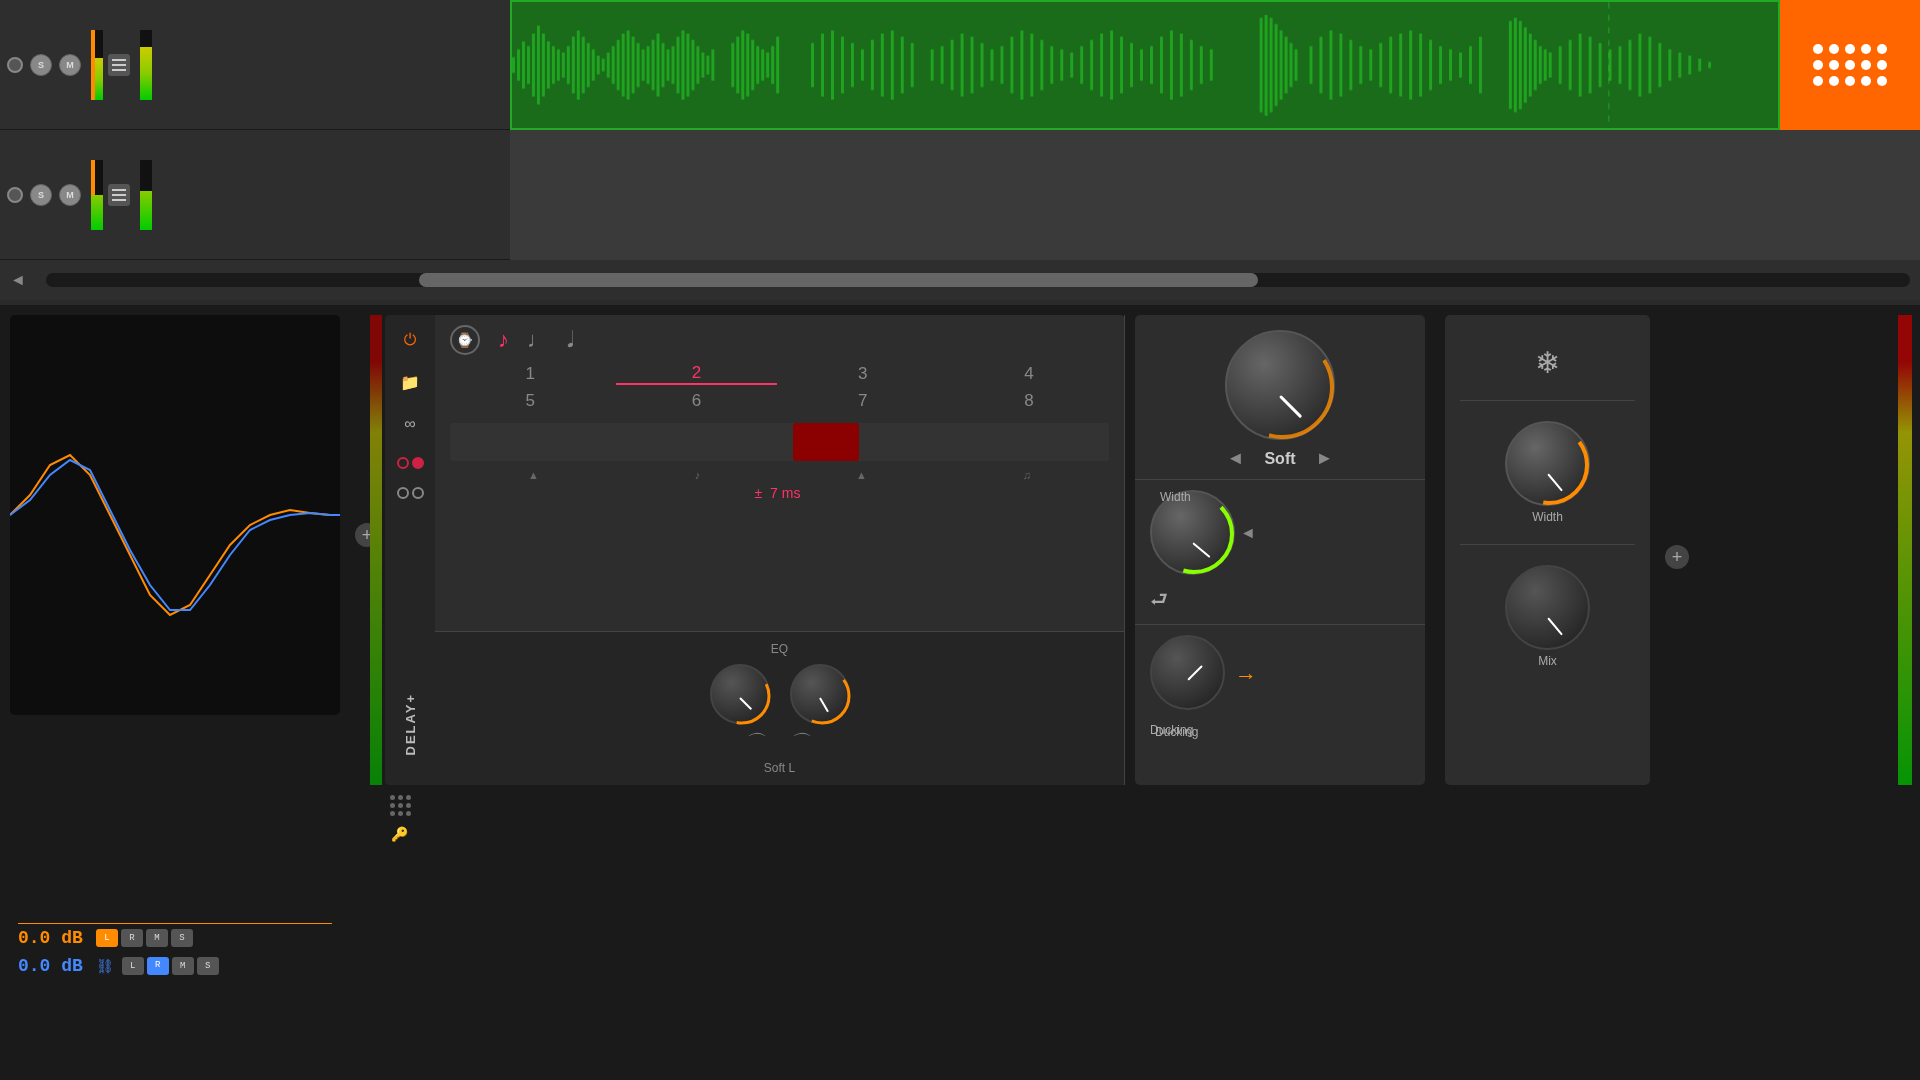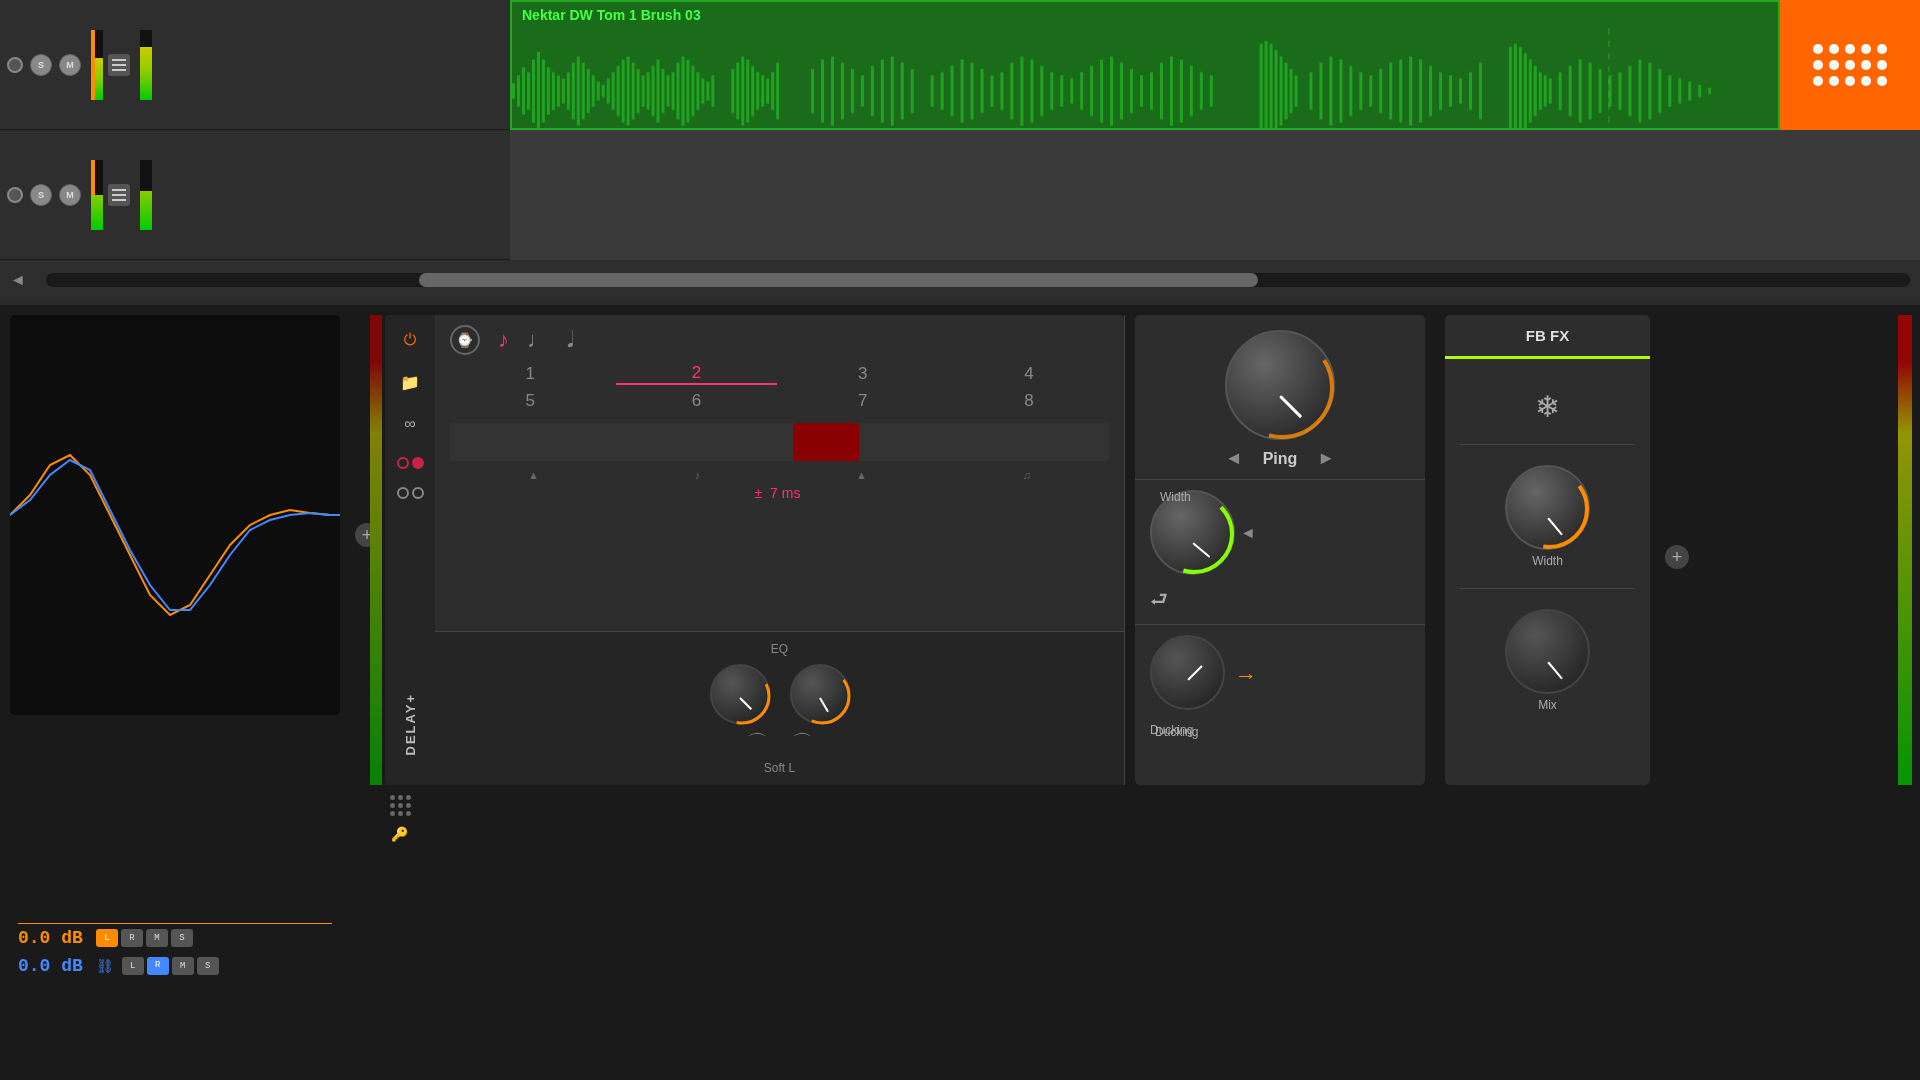--- a/index.html
+++ b/index.html
@@ -356,21 +356,20 @@
         <div style="display:flex;flex-direction:column;gap:2px;margin-left:5px;">
           <div style="width:12px;height:70px;background:#111;position:relative;overflow:hidden;">
             <div style="position:absolute;bottom:0;width:100%;height:55%;background:linear-gradient(to top,#00cc00,#88cc00);"></div>
           </div>
         </div>
       </div>
     </div>
   </div>
 
   <div class="waveform-area">
-    <div class="waveform-title">Nektar DW Tom 1 Brush 03</div>
     <svg class="waveform-svg" viewBox="0 0 1270 80" preserveAspectRatio="none">
 
       <g fill="#22aa22" opacity="0.9">
 
         <rect x="0" y="35" width="3" height="10"></rect>
         <rect x="5" y="30" width="3" height="20"></rect>
         <rect x="10" y="25" width="3" height="30"></rect>
         <rect x="15" y="28" width="3" height="24"></rect>
         <rect x="20" y="20" width="3" height="40"></rect>
         <rect x="25" y="15" width="3" height="50"></rect>
@@ -719,21 +718,21 @@
         <div style="width:110px;height:110px;border-radius:50%;background:radial-gradient(circle at 35% 30%,#666,#1a1a1a);border:2px solid #555;position:relative;">
           <svg style="position:absolute;top:0;left:0;" width="110" height="110" viewBox="0 0 110 110">
             <circle cx="55" cy="55" r="50" fill="none" stroke="#ff8c00" stroke-width="4" stroke-dasharray="120 194" stroke-dashoffset="-50" transform="rotate(-90 55 55)" opacity="0.8"></circle>
           </svg>
           <div style="position:absolute;width:3px;height:30px;background:white;bottom:12px;left:50%;transform:translateX(-50%) rotate(-45deg);transform-origin:top center;border-radius:2px;"></div>
         </div>
       </div>
 
       <div style="display:flex;align-items:center;gap:20px;margin-top:8px;">
         <span style="color:#888;font-size:18px;cursor:pointer;">◄</span>
-        <span style="color:#ccc;font-size:16px;font-weight:bold;">Ping</span>
+        <span style="color:#ccc;font-size:16px;font-weight:bold;">Soft</span>
         <span style="color:#888;font-size:18px;cursor:pointer;">►</span>
       </div>
     </div>
 
     <div style="height:1px;background:#444;"></div>
 
     <div style="display:flex;align-items:center;padding:10px 15px;">
       <div style="position:relative;width:85px;height:85px;">
         <div style="width:85px;height:85px;border-radius:50%;background:radial-gradient(circle at 35% 30%,#666,#1a1a1a);border:2px solid #555;position:relative;">
           <svg style="position:absolute;top:0;left:0;" width="85" height="85" viewBox="0 0 85 85">
@@ -766,23 +765,20 @@
       <span style="color:#aaa;font-size:12px;">Ducking</span>
     </div>
 
   </div>
 
   <div style="position:absolute;top:185px;left:1160px;color:#aaa;font-size:12px;">Width</div>
   <div style="position:absolute;top:420px;left:1155px;color:#aaa;font-size:12px;">Ducking</div>
 
   <div style="position:absolute;top:10px;left:1445px;width:205px;height:470px;background:#2d2d2d;border-radius:5px;">
 
-    <div style="height:44px;border-bottom:3px solid #aaff00;display:flex;align-items:center;justify-content:center;">
-      <span style="color:#ddd;font-size:15px;font-weight:bold;">FB FX</span>
-    </div>
 
     <div style="display:flex;flex-direction:column;align-items:center;padding:15px;">
 
       <span style="color:#aaa;font-size:30px;margin:15px 0;">❄</span>
 
       <div style="height:1px;background:#444;width:100%;margin:5px 0;"></div>
 
       <div class="knob-container" style="margin:15px 0;">
         <div style="position:relative;width:85px;height:85px;">
           <div style="width:85px;height:85px;border-radius:50%;background:radial-gradient(circle at 35% 30%,#666,#1a1a1a);border:2px solid #555;position:relative;">

